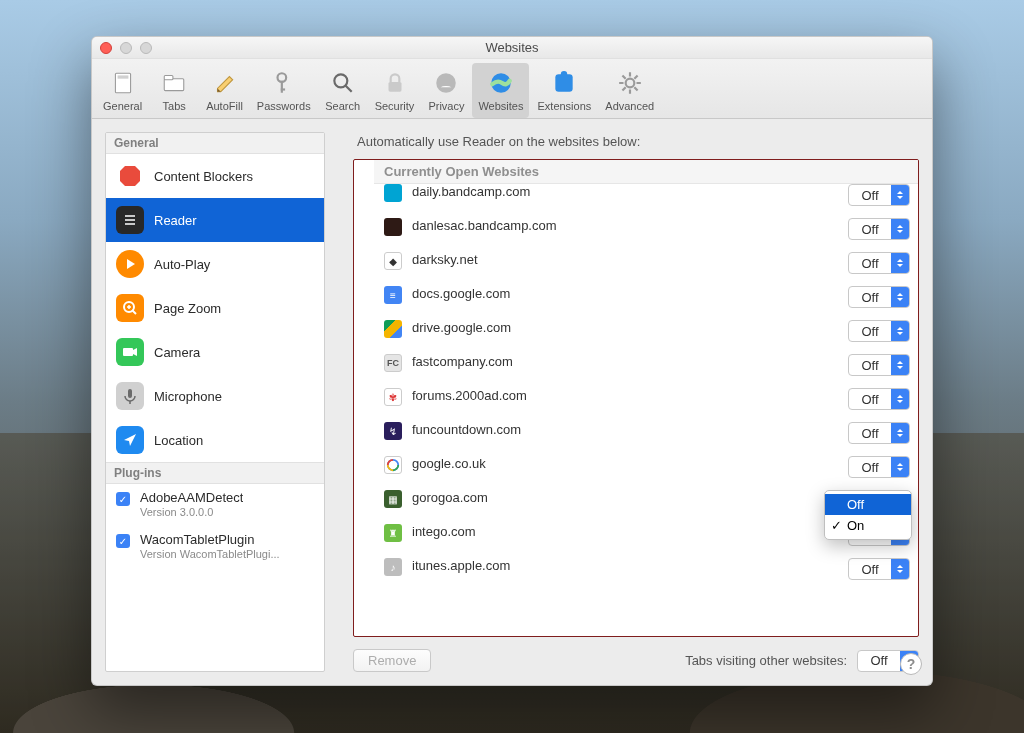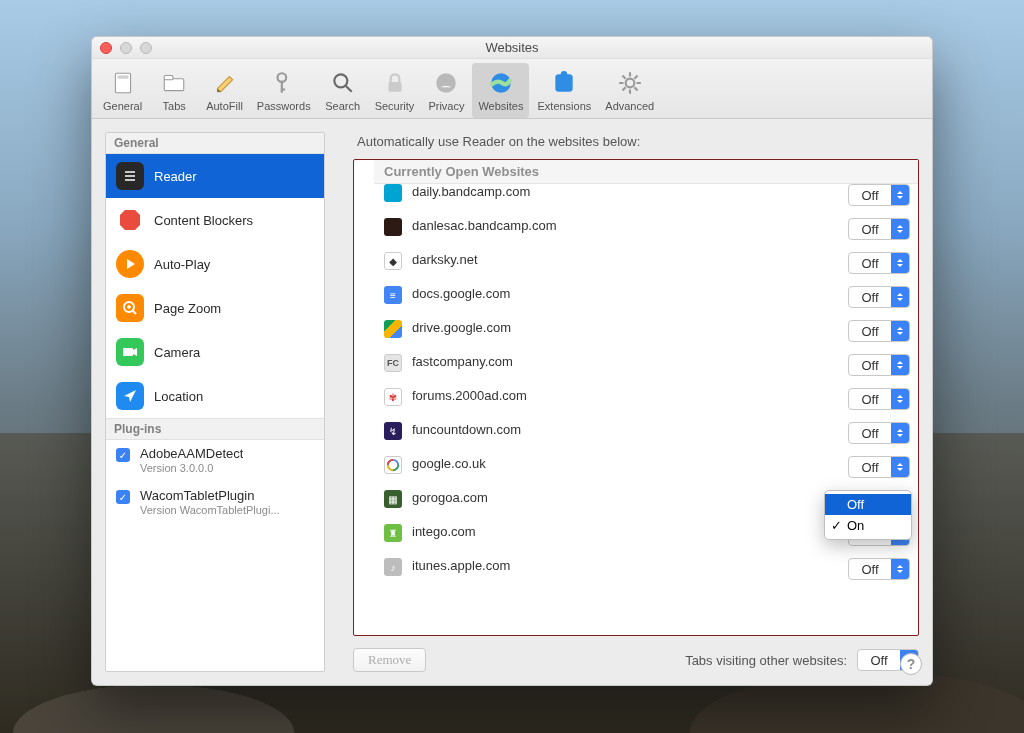--- a/index.html
+++ b/index.html
@@ -207,21 +207,20 @@
     gap:10px;
     padding-top: 12px;
   }
   .btn {
     background: linear-gradient(#fdfdfd,#f2f2f2);
     border:1px solid #c9c9c9;
     border-radius:4px;
     padding:3px 14px;
     color:#adadad;
     font-size:13px;
-    font-family:Liberation Serif, serif;
   }
   .footer .spacer { flex:1; }
   .footer .lbl { color:#555; font-size:13px; }
 
   .help {
     position:absolute;
     right:10px; bottom:10px;
     width:22px; height:22px; border-radius:50%;
     border:1.5px solid #b9b9b9;
     color:#8c8c8c;
@@ -367,43 +366,43 @@
           </svg>
       </div>
       <span>Advanced</span>
     </div>
   </div>
 
   <div class="body">
     <div class="sidebar">
       <div class="section-hdr">General</div>
 
+      <div class="sitem">
+        <div class="sicon">
+          <svg width="28" height="28" viewBox="0 0 28 28">
+              <polygon points="9,4 19,4 24,9 24,19 19,24 9,24 4,19 4,9" fill="#e94b3c"></polygon>
+            </svg>
+        </div>
+        <span>Content Blockers</span>
+      </div>
+
       <div class="sitem sel">
         <div class="sicon" style="background:#282828;">
           <svg width="16" height="16" viewBox="0 0 16 16">
               <g stroke="#fff" stroke-width="1.5">
                 <line x1="3" y1="4" x2="13" y2="4"></line>
                 <line x1="3" y1="8" x2="13" y2="8"></line>
                 <line x1="3" y1="12" x2="13" y2="12"></line>
               </g>
             </svg>
         </div>
         <span>Reader</span>
       </div>
 
       <div class="sitem">
-        <div class="sicon">
-          <svg width="28" height="28" viewBox="0 0 28 28">
-              <polygon points="9,4 19,4 24,9 24,19 19,24 9,24 4,19 4,9" fill="#e94b3c"></polygon>
-            </svg>
-        </div>
-        <span>Content Blockers</span>
-      </div>
-
-      <div class="sitem">
         <div class="sicon" style="background:#ff8a00;border-radius:50%;">
           <svg width="14" height="14" viewBox="0 0 14 14">
               <polygon points="4,2 12,7 4,12" fill="#fff"></polygon>
             </svg>
         </div>
         <span>Auto-Play</span>
       </div>
 
       <div class="sitem">
         <div class="sicon" style="background:#ff8a00;">
@@ -420,20 +419,30 @@
       <div class="sitem">
         <div class="sicon" style="background:#34c759;">
           <svg width="18" height="18" viewBox="0 0 18 18">
               <rect x="2" y="5" width="10" height="8" rx="1" fill="#fff"></rect>
               <polygon points="12,7 16,5 16,13 12,11" fill="#fff"></polygon>
             </svg>
         </div>
         <span>Camera</span>
       </div>
 
+      <div class="sitem">
+        <div class="sicon" style="background:#d0d0d0;">
+          <svg width="18" height="18" viewBox="0 0 18 18">
+              <rect x="7" y="2" width="4" height="9" rx="2" fill="#6a6a6a"></rect>
+              <path d="M4 9 a5 5 0 0 0 10 0" fill="none" stroke="#6a6a6a" stroke-width="1.5"></path>
+              <line x1="9" y1="14" x2="9" y2="17" stroke="#6a6a6a" stroke-width="1.5"></line>
+            </svg>
+        </div>
+        <span>Microphone</span>
+      </div>
 
       <div class="sitem">
         <div class="sicon" style="background:#1f8af0;">
           <svg width="18" height="18" viewBox="0 0 18 18">
               <polygon points="3,9 15,3 9,15 8,10" fill="#fff"></polygon>
             </svg>
         </div>
         <span>Location</span>
       </div>
 

